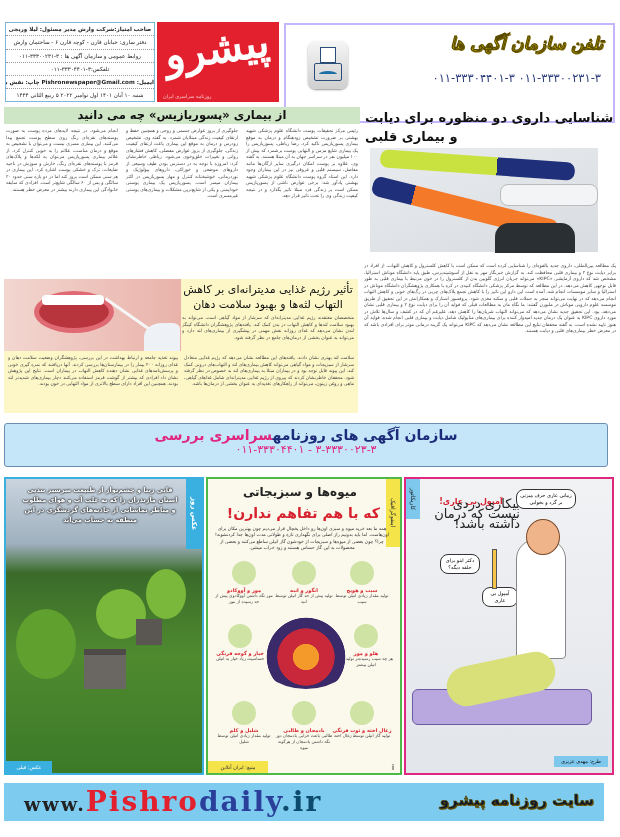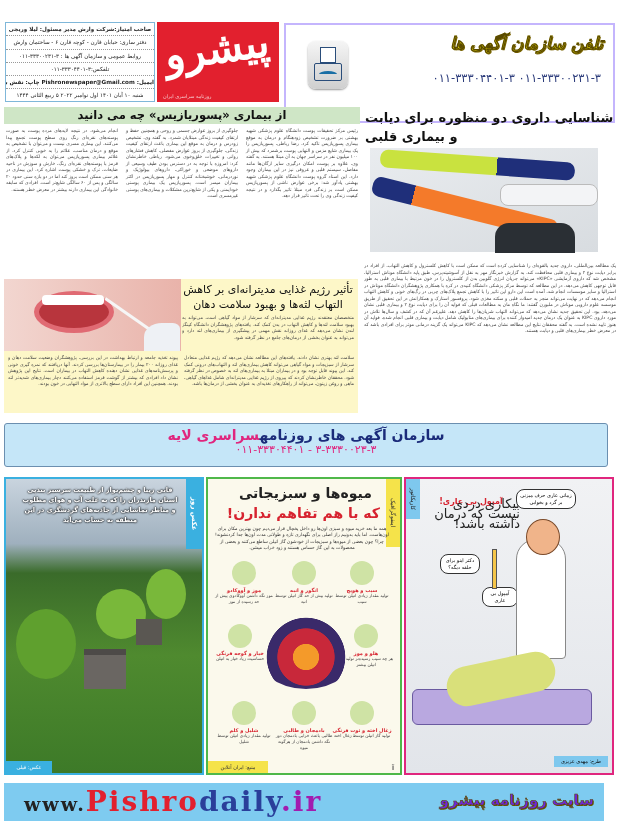--- a/index.html
+++ b/index.html
@@ -51,21 +51,21 @@
 
 #photo{left:4px;top:477px;width:200px;height:298px;border:2px solid #3ab0e0;background:linear-gradient(#c9d4de 0,#9fb0be 22%,#3a6b2a 32%,#4f8a2f 60%,#3d7a28 100%)}
 #photo .cap{position:absolute;right:22px;top:6px;width:160px;font-size:6.5px;font-weight:bold;color:#fff;text-shadow:0 0 2px #000,0 0 2px #000;text-align:center;line-height:10px}
 #photo .lbl{position:absolute;right:0;top:0;width:16px;height:70px;background:#3ab0e0;color:#fff;font-size:7px;font-weight:bold;writing-mode:vertical-rl;text-align:center;line-height:16px}
 #photo .hut{position:absolute;left:78px;top:170px;width:42px;height:40px;background:#6a6662;border-top:6px solid #4d4a48}
 #photo .hut2{position:absolute;left:130px;top:140px;width:26px;height:26px;background:#5a5752}
 #photo .tree{position:absolute;border-radius:50%;background:#79b83a}
 #photo .credit{position:absolute;left:0;bottom:0;width:46px;height:12px;background:#3ab0e0;color:#fff;font-size:5px;text-align:center;line-height:12px}
 #info-g{left:206px;top:477px;width:196px;height:298px;border:2px solid #4fb84a;background:#fbf9ec}
 #info-g .lbl{position:absolute;right:0;top:0;width:14px;height:68px;background:#f5e34a;color:#333;font-size:6px;writing-mode:vertical-rl;text-align:center;line-height:14px}
-#info-g .h1{position:absolute;right:28px;top:6px;width:160px;font-size:14px;font-weight:bold;color:#222;text-align:right}
+#info-g .h1{position:absolute;right:20px;top:6px;width:160px;font-size:12px;font-weight:bold;color:#222;text-align:center}
 #info-g .h2{position:absolute;right:20px;top:26px;width:160px;font-size:14px;font-weight:bold;color:#d7232f;text-align:right}
 #info-g .intro{position:absolute;right:8px;top:47px;width:180px;height:30px;font-size:4.6px;line-height:6.3px;color:#333;text-align:center}
 .fi{position:absolute;width:60px;text-align:center}
 .fi .ic{width:24px;height:24px;border-radius:50%;margin:0 auto;background:#cfe3a5}
 .fi .nm{font-size:5px;font-weight:bold;color:#d7232f;margin-top:2px}
 .fi .ds{font-size:4.3px;color:#444;line-height:6px}
 #info-g .bowl{position:absolute;left:46px;top:130px;width:104px;height:80px;border-radius:50%;background:radial-gradient(circle at 50% 60%,#f49a2a 0 18%,#c8283a 19% 40%,#3a2a6a 41% 55%,transparent 56%)}
 #info-g .src{position:absolute;left:0;bottom:0;width:60px;height:12px;background:#f5e34a;font-size:5px;text-align:center;line-height:12px;color:#333}
 #info-g .logo{position:absolute;right:6px;bottom:2px;font-size:6px;font-weight:bold;color:#555}
 #cartoon{left:404px;top:477px;width:210px;height:298px;border:2px solid #e0267e;background:linear-gradient(#f1f2f4,#e2e5ea)}
@@ -74,26 +74,26 @@
 #cartoon .t2{position:absolute;left:18px;top:20px;width:96px;font-size:13px;color:#222;line-height:10px}
 .bub{position:absolute;background:#fff;border:1px solid #333;border-radius:8px;font-size:5px;text-align:center;line-height:7px;padding:2px}
 #cartoon .doc{position:absolute;left:110px;top:60px;width:50px;height:120px;background:#fff;border:1px solid #888;border-radius:20px 20px 4px 4px}
 #cartoon .head{position:absolute;left:120px;top:40px;width:34px;height:36px;background:#f0b48a;border-radius:50%;border:1px solid #7a4a2a}
 #cartoon .syr{position:absolute;left:86px;top:70px;width:5px;height:40px;background:#f5c64a;border:1px solid #555}
 #cartoon .bed{position:absolute;left:6px;top:210px;width:180px;height:36px;background:#b9a8e0;border-radius:6px;border:1px solid #6a5aa0}
 #cartoon .pat{position:absolute;left:40px;top:180px;width:110px;height:40px;background:#d9e07a;border-radius:20px;transform:rotate(-12deg)}
 #cartoon .credit{position:absolute;right:4px;bottom:6px;width:54px;height:11px;background:#7ec8ee;font-size:5px;text-align:center;line-height:11px}
 
 #foot{left:4px;top:783px;width:600px;height:38px;background:#7ecbf0}
-#foot .fa{position:absolute;right:10px;top:8px;font-size:15px;font-weight:bold;color:#6d28d9;-webkit-text-stroke:0.6px #5a4a00;text-shadow:1px 1px 0 #6a5400}
+#foot .fa{position:absolute;right:10px;top:8px;font-size:15px;font-weight:bold;color:#0f172a;-webkit-text-stroke:0.6px #5a4a00;text-shadow:1px 1px 0 #6a5400}
 #foot .url{position:absolute;left:20px;top:2px;font-family:"DejaVu Serif",serif;font-weight:bold;font-size:28px;direction:ltr;letter-spacing:2px;line-height:34px}
 #foot .url .w{color:#222;font-size:19px}
 #foot .url .r{color:#e2202e}
 #foot .url .bl{color:#2a3f9a}
-#foot .url .k{color:#a21caf}
+#foot .url .k{color:#0c4a6e}
 </style>
 </head>
 <body>
 
 <div id="info" class="abs">
   <div class="row b">صاحب امتیاز:شرکت وارش     مدیر مسئول: لیلا وریجی</div>
   <div class="row">دفتر ساری: خیابان قارن - کوچه قارن ۶ - ساختمان وارش</div>
   <div class="row">روابط عمومی و سازمان آگهی ها : ۳-۳۳۳۰۰۲۳۱-۰۱۱</div>
   <div class="row">تلفکس:۳-۳۳۳۰۴۴۰۱-۰۱۱</div>
   <div class="row b">ایمیل: Pishronewspaper@Gmail.com   چاپ: نقش باران</div>
@@ -140,21 +140,21 @@
   </div>
   <div id="dent-head">تأثیر رژیم غذایی مدیترانه‌ای بر کاهش التهاب لثه‌ها و بهبود سلامت دهان</div>
   <div id="dent-b1" class="cols">متخصصان معتقدند رژیم غذایی مدیترانه‌ای که سرشار از مواد گیاهی است، می‌تواند به بهبود سلامت لثه‌ها و کاهش التهاب در بدن کمک کند. یافته‌های پژوهشگران دانشگاه کینگز لندن نشان می‌دهد که غذای روزانه نقش مهمی در پیشگیری از بیماری‌های لثه دارد و می‌تواند به عنوان بخشی از درمان‌های جامع در نظر گرفته شود.</div>
   <div id="dent-b2" class="cols">
     <div class="c">سلامت لثه بهتری نشان دادند. یافته‌های این مطالعه نشان می‌دهد که رژیم غذایی متعادل سرشار از سبزیجات و مواد گیاهی می‌تواند کاهش بیماری‌های لثه و التهاب‌های درونی کمک کند. این پیوند قابل توجه بود و در بیماران مبتلا به بیماری‌های لثه به خصوص در نظر گرفته شود. محققان خاطرنشان کردند که پیروی از رژیم غذایی مدیترانه‌ای شامل غذاهای گیاهی، ماهی و روغن زیتون، می‌تواند از راهکارهای تغذیه‌ای به عنوان بخشی از درمان‌ها باشد.</div>
     <div class="c">پیوند تغذیه جامعه و ارتباط بهداشت در این بررسی، پژوهشگران وضعیت سلامت دهان و غذای روزانه ۲۰۰ بیمار را در بیمارستان‌ها بررسی کردند. آنها دریافتند که نمره گیری خونی و پرسش‌نامه‌های غذایی نشان دهنده کاهش التهاب در بیماران است. نتایج این پژوهش نشان داد افرادی که بیشتر از گوشت قرمز استفاده می‌کنند دچار بیماری‌های شدیدتر لثه بودند. همچنین این افراد دارای سطح بالاتری از مواد التهابی در خون بودند.</div>
   </div>
 </div>
 
 <div id="adban" class="abs">
-  <div class="t"><b>سازمان آگهی های روزنامه</b><span>سراسری لایه</span></div>
+  <div class="t"><b>سازمان آگهی های روزنامه</b><span>سراسری بررسی</span></div>
   <div class="n">۰۱۱-۳۳۳۰۴۴۰۱ - ۳-۳۳۳۰۰۲۳-۳</div>
 </div>
 
 <div id="photo" class="abs">
   <div class="tree" style="left:90px;top:110px;width:50px;height:50px"></div>
   <div class="tree" style="left:140px;top:90px;width:40px;height:50px"></div>
   <div class="tree" style="left:10px;top:130px;width:60px;height:70px;background:#5fa02e"></div>
   <div class="hut"></div>
   <div class="hut2"></div>
   <div class="cap">قابی زیبا و چشم‌نواز از طبیعت سرسبز بندپی استان مازندران را که به علت آب و هوای مطلوب و مناظر تماشایی از جاذبه‌های گردشگری در این منطقه به حساب می‌آید</div>

